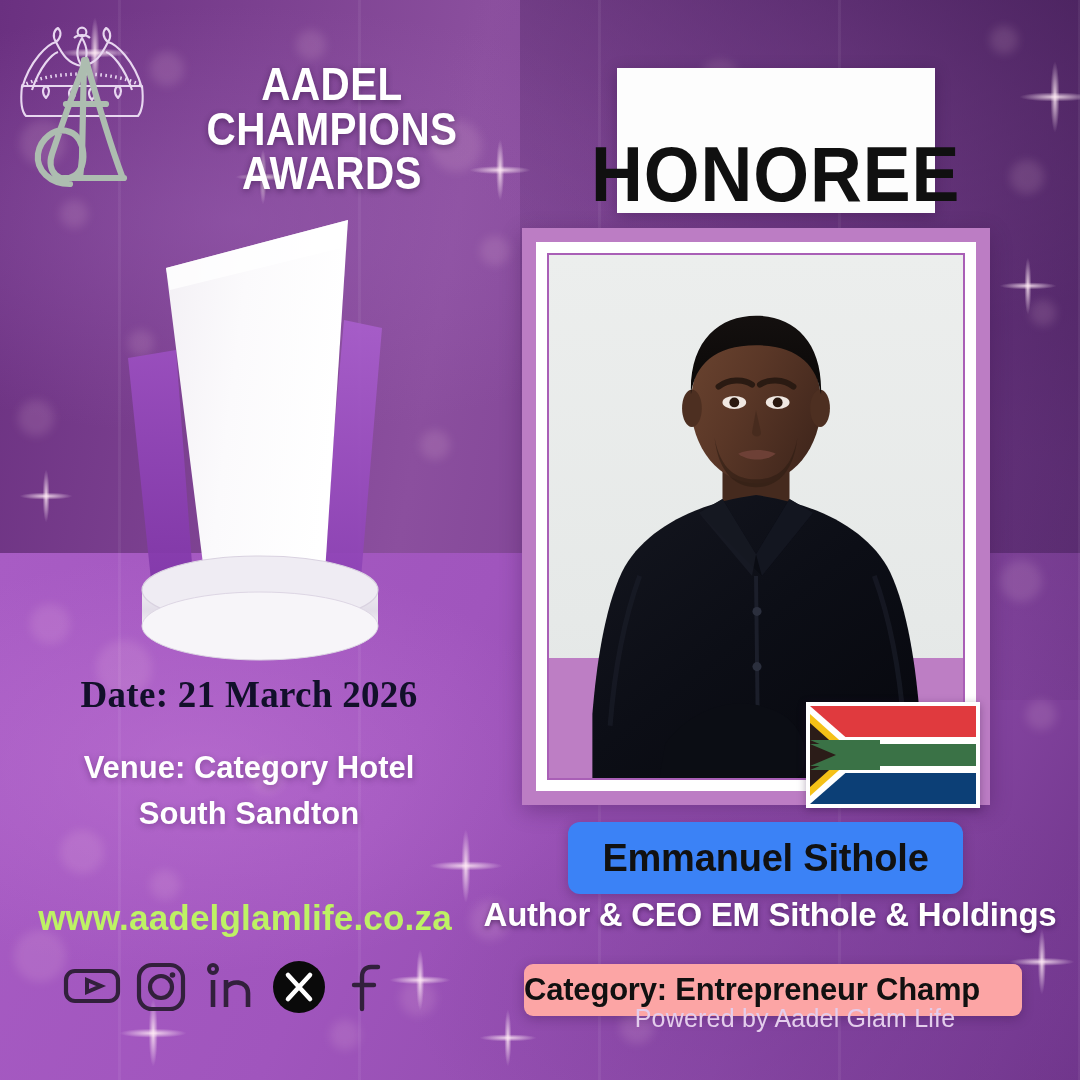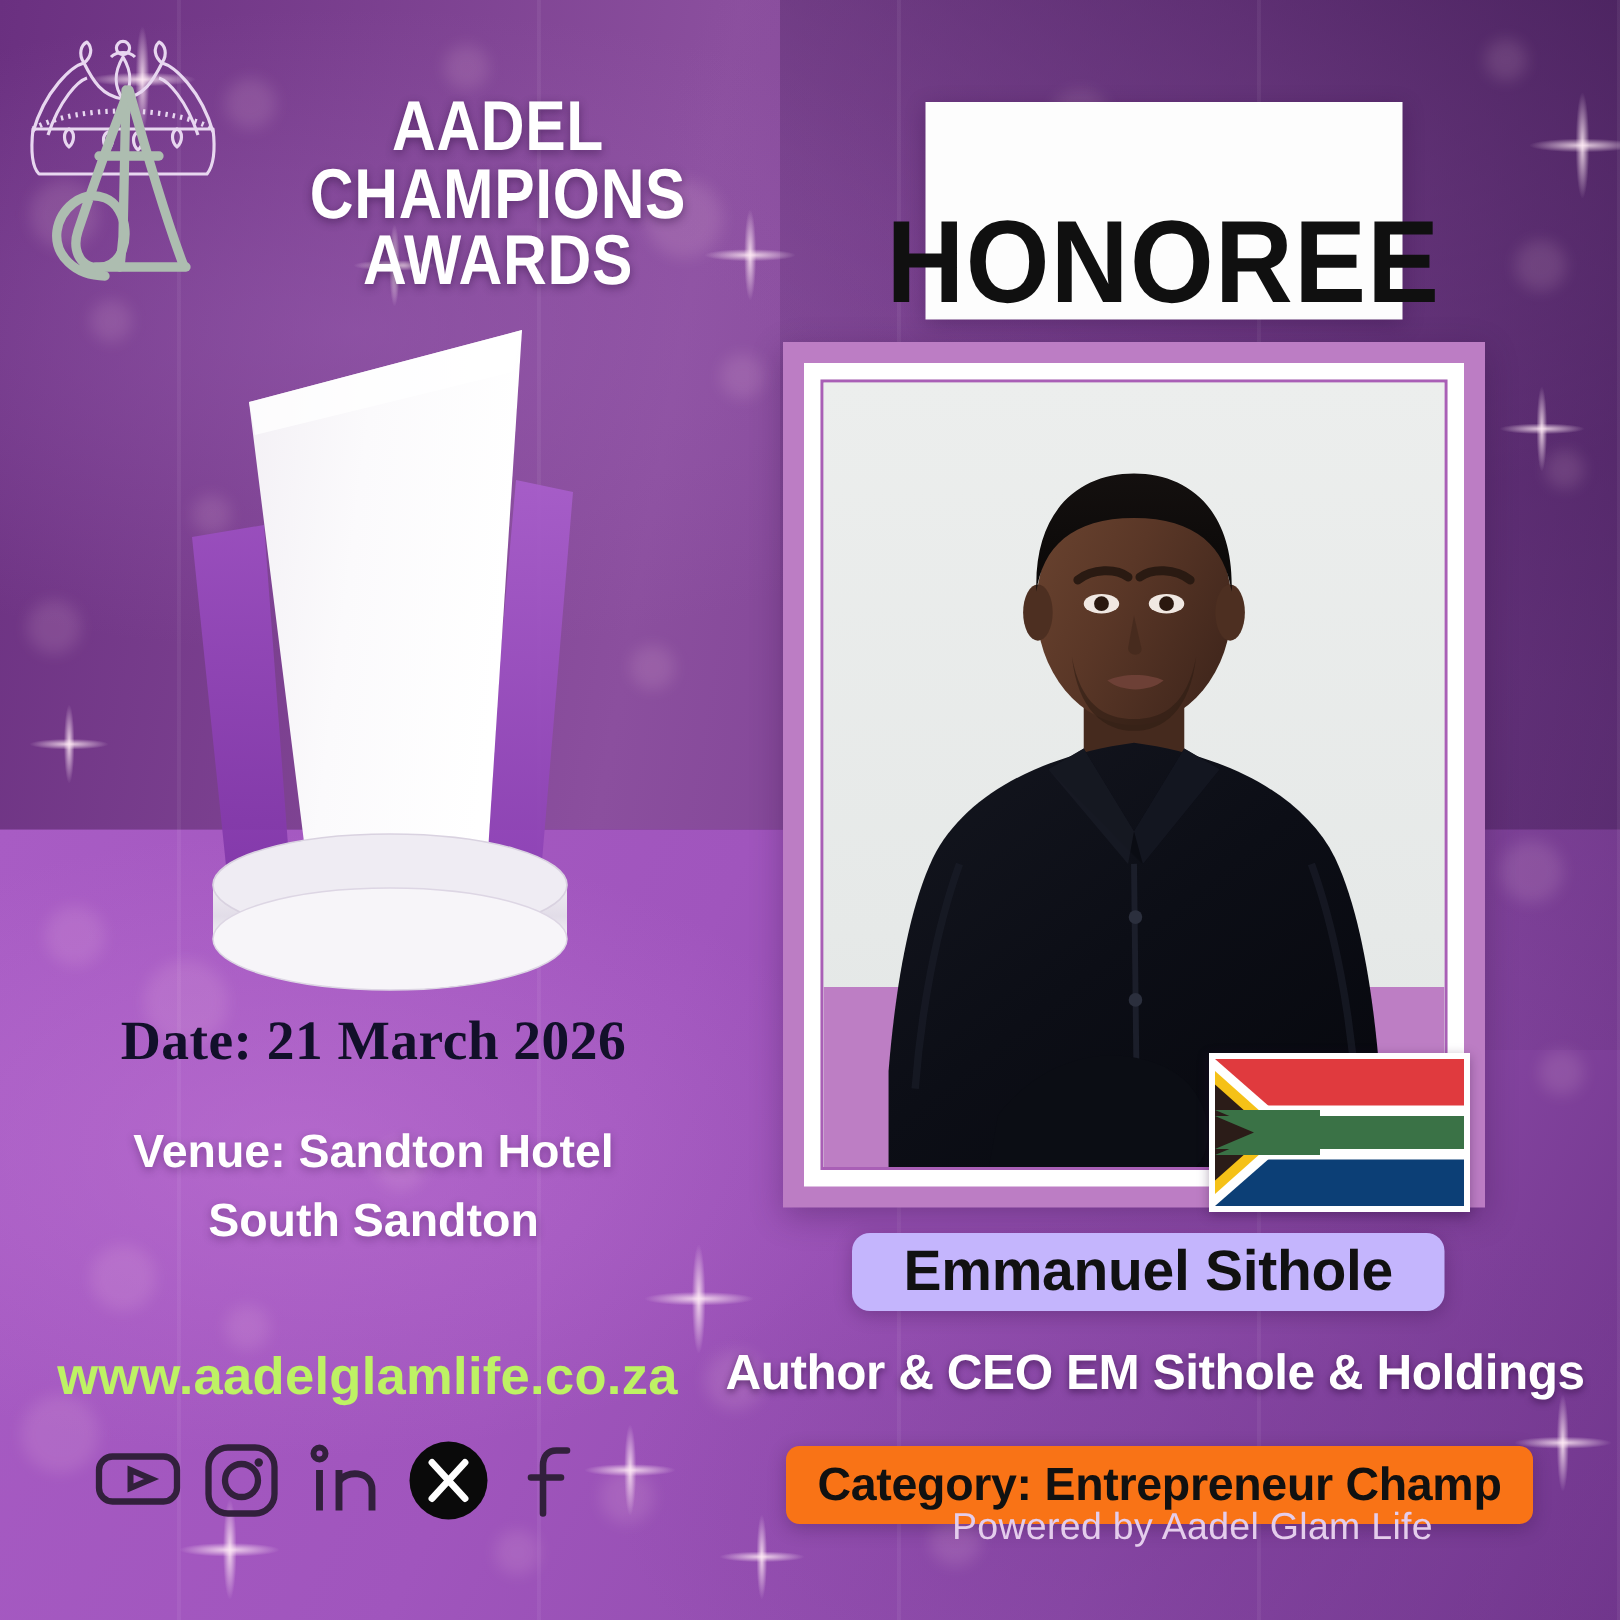--- a/index.html
+++ b/index.html
@@ -118,35 +118,35 @@
     background:linear-gradient(180deg,#eceeed 0%,#e6e9e8 70%,#e2e6e5 100%);}
   .band-purple{position:absolute;left:0;bottom:0;width:100%;height:120px;background:#bd7ec4;}
   .portrait{position:absolute;left:0;top:0;width:100%;height:100%;}
   .flag{
     position:absolute;left:806px;top:702px;width:174px;height:106px;
     filter:drop-shadow(0 2px 4px rgba(40,10,55,.35));
   }
 
   
   .name-pill{
-    position:absolute;left:568px;top:822px;width:395px;height:52px;
-    background:#c4b5fd;border-radius:12px;
+    position:absolute;left:568px;top:822px;width:395px;height:72px;
+    background:#3b82f6;border-radius:12px;
     display:flex;align-items:center;justify-content:center;
     box-shadow:0 3px 12px rgba(40,10,55,.28);
   }
   .name-pill span{color:#111111;font-weight:bold;font-size:38px;letter-spacing:-.2px;}
   .role{
     position:absolute;left:470px;top:896px;width:600px;text-align:center;
     color:#ffffff;font-weight:bold;font-size:33px;letter-spacing:-.3px;
     text-shadow:0 2px 5px rgba(40,10,55,.55);
   }
   .cat-pill{
     position:absolute;left:524px;top:964px;width:498px;height:52px;
-    background:#f97316;border-radius:9px;
-    display:flex;align-items:center;justify-content:center;
+    background:#fca5a5;border-radius:9px;
+    display:flex;align-items:center;
     box-shadow:0 3px 12px rgba(40,10,55,.28);
   }
   .cat-pill span{color:#111111;font-weight:bold;font-size:31px;letter-spacing:-.2px;}
   .powered{
     position:absolute;left:560px;top:1004px;width:470px;text-align:center;
     color:#e4cdec;font-size:25px;font-weight:normal;letter-spacing:.2px;
     font-family:"Liberation Sans Narrow","Liberation Sans",sans-serif;
   }
 </style>
 </head>
@@ -274,21 +274,21 @@
       <ellipse cx="150" cy="418" rx="118" ry="38" fill="url(#baseG)"></ellipse>
       <rect x="32" y="400" width="236" height="38" fill="url(#baseG)"></rect>
       <ellipse cx="150" cy="400" rx="118" ry="34" fill="#efecf3" stroke="#d9d2e0" stroke-width="1.1"></ellipse>
       <ellipse cx="150" cy="436" rx="118" ry="34" fill="#f7f5f9"></ellipse>
       <ellipse cx="150" cy="436" rx="118" ry="34" fill="none" stroke="#ddd6e4" stroke-width="1"></ellipse>
     </svg>
   </div>
 
   <div class="date-line">Date: 21 March 2026</div>
   <div class="venue">
-    <span>Venue: Sandton Hotel</span>
+    <span>Venue: Category Hotel</span>
     <span>South Sandton</span>
   </div>
   <div class="site">www.aadelglamlife.co.za</div>
 
   <div class="socials">
     <span class="si">
       <svg viewBox="0 0 60 60" width="60" height="60">
         <rect x="4" y="16" width="52" height="30" rx="9" ry="9" fill="none" stroke="#32203c" stroke-width="4.2"></rect>
         <path d="M25,25 L39,31 L25,37 Z" fill="none" stroke="#32203c" stroke-width="4"></path>
       </svg>

